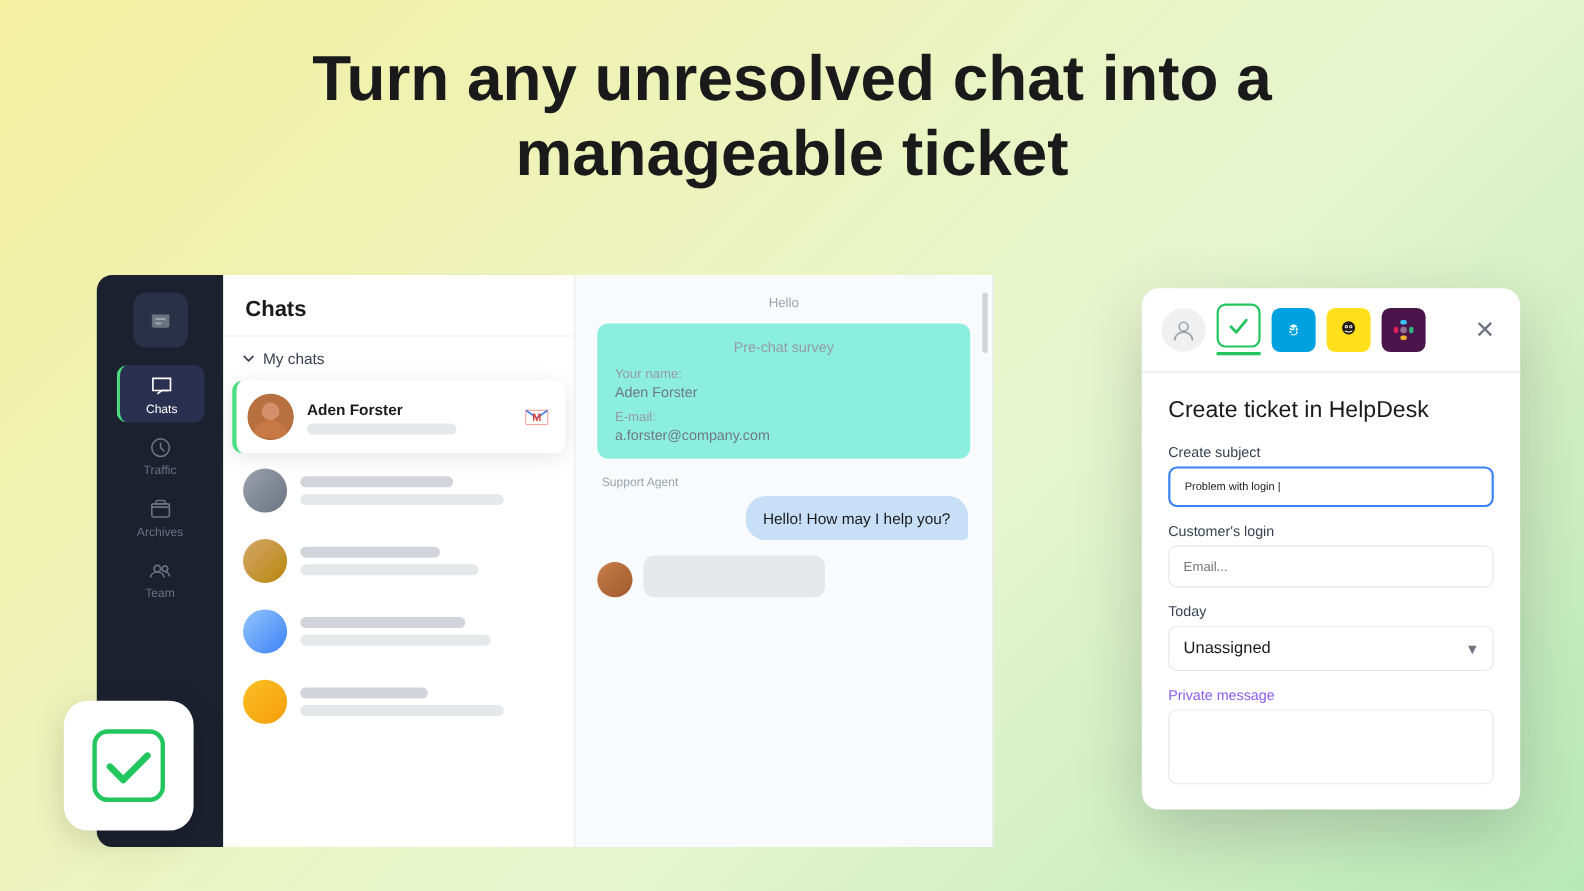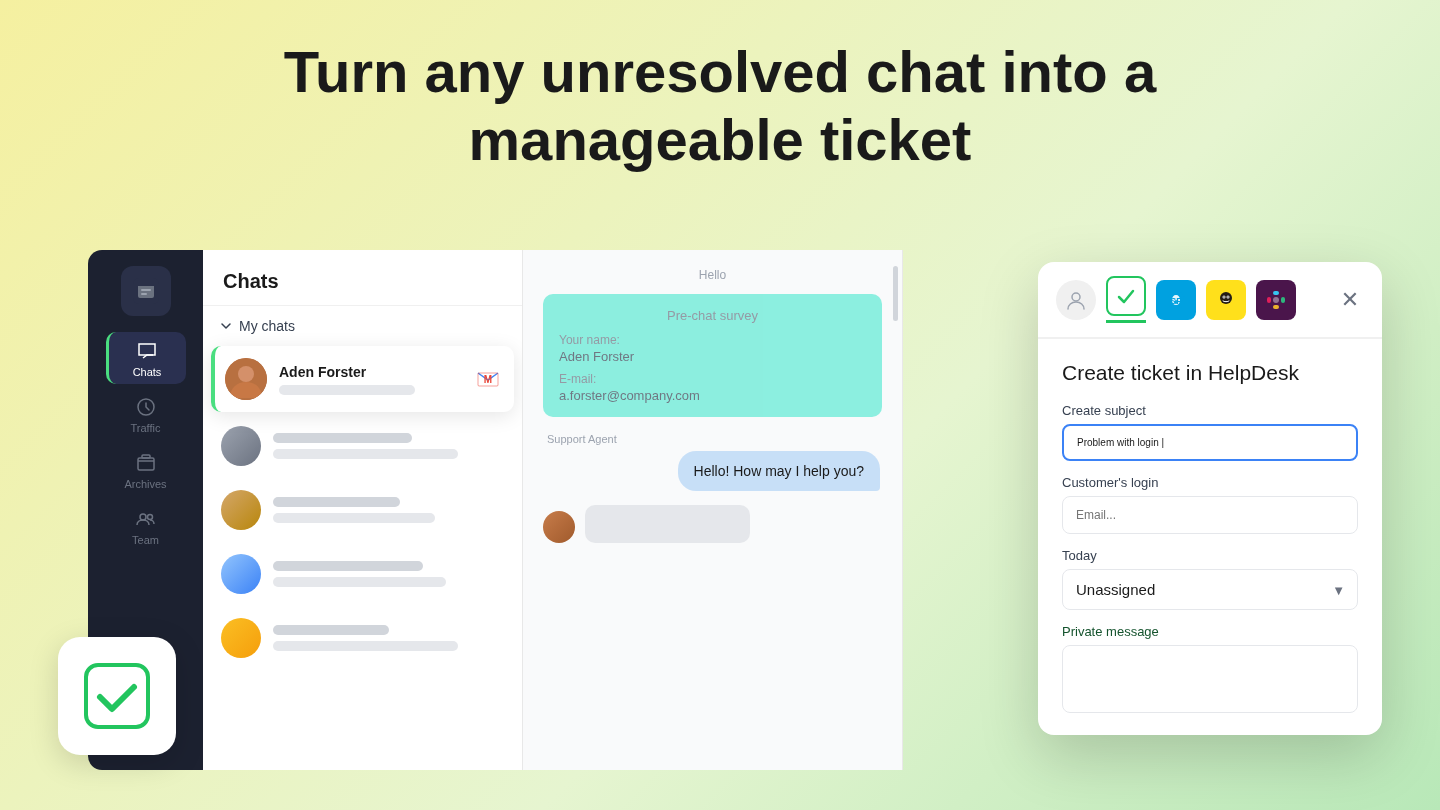--- a/index.html
+++ b/index.html
@@ -262,17 +262,17 @@
         <select style="width:100%;border:1px solid #e5e7eb;border-radius:8px;padding:11px 13px;font-size:15px;color:#1a1a1a;background:#ffffff;outline:none;appearance:none;cursor:pointer;">
           <option>Unassigned</option>
           <option>Agent 1</option>
           <option>Agent 2</option>
         </select>
         <div style="position:absolute;right:13px;top:50%;transform:translateY(-50%);pointer-events:none;color:#6b7280;font-size:13px;">▼</div>
       </div>
     </div>
 
     <div>
-      <label style="font-size:13px;color:#14532d;font-weight:500;margin-bottom:6px;display:block;">Private message</label>
+      <label style="font-size:13px;color:#8b5cf6;font-weight:500;margin-bottom:6px;display:block;">Private message</label>
       <textarea style="width: 100%; border: 1px solid rgb(229, 231, 235); border-radius: 8px; padding: 11px 13px; font-size: 14px; color: rgb(26, 26, 26); outline: none; resize: none; height: 68px;"></textarea>
     </div>
   </div>
 </div>
 
 </body></html>

